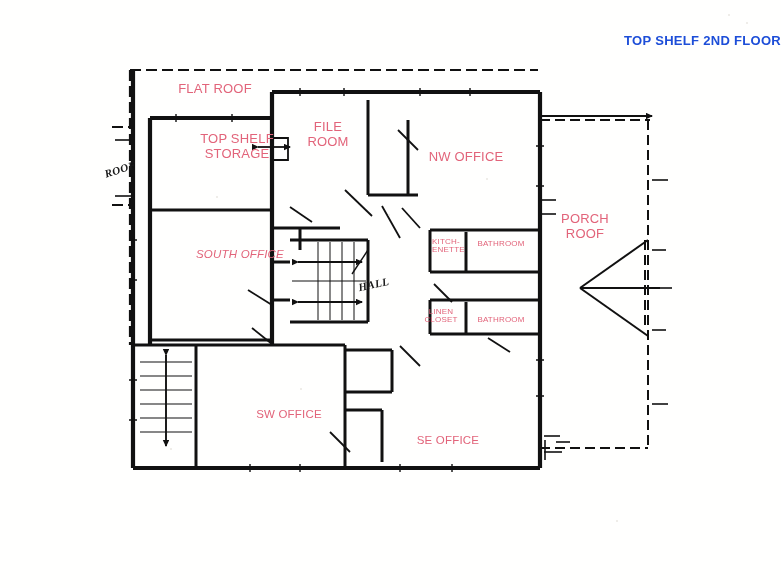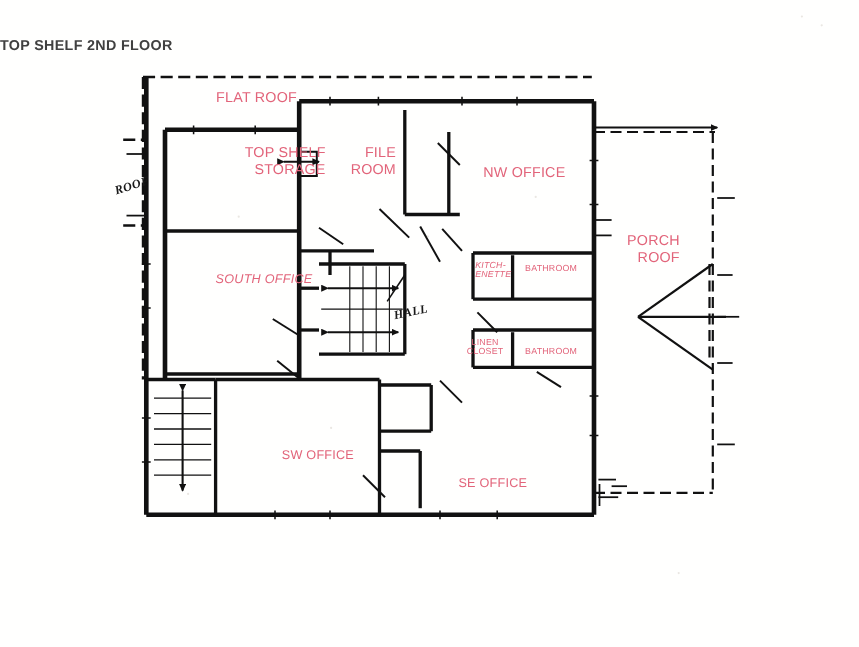--- a/index.html
+++ b/index.html
@@ -15,43 +15,43 @@
     width: 781px;
     height: 588px;
     background: #fffffe;
     overflow: hidden;
   }
   #plan-title {
     position: absolute;
     left: 0;
     top: 33px;
     width: 781px;
-    text-align: left;
+    text-align: right;
     font-size: 13px;
     font-weight: bold;
     letter-spacing: 0.3px;
-    color: #404040;
+    color: #1d4ed8;
     font-family: "Liberation Sans", sans-serif;
   }
   #drawing {
     position: absolute;
     left: 0;
     top: 0;
   }
   .room-label {
     position: absolute;
     color: #e2647a;
     font-family: "Liberation Sans", sans-serif;
     text-align: center;
     line-height: 1.15;
     white-space: pre-line;
     pointer-events: none;
     letter-spacing: 0.2px;
   }
-  .lbl-lg { font-size: 13px; text-align: right; }
+  .lbl-lg { font-size: 13px; }
   .lbl-md { font-size: 11.5px; }
   .lbl-sm { font-size: 8px; line-height: 1.05; }
   .hand-label {
     position: absolute;
     color: #1a1a1a;
     font-family: "Liberation Serif", serif;
     font-style: italic;
     font-weight: bold;
     font-size: 11px;
     letter-spacing: 0.5px;
@@ -218,27 +218,27 @@
       <path d="M540,200 L556,200"></path>
       <path d="M540,214 L556,214"></path>
       <path d="M545,440 L545,460"></path>
       <path d="M556,442 L570,442"></path>
     </g>
   </svg>
 
   <div class="room-label lbl-lg" style="left:160px; top:82px; width:110px;">FLAT ROOF</div>
   <div class="room-label lbl-lg" style="left:178px; top:132px; width:118px;">TOP SHELF
 STORAGE</div>
-  <div class="room-label lbl-lg" style="left:296px; top:132px; width:64px;">FILE
+  <div class="room-label lbl-lg" style="left:296px; top:120px; width:64px;">FILE
 ROOM</div>
   <div class="room-label lbl-lg" style="left:418px; top:150px; width:96px;">NW OFFICE</div>
   <div class="room-label lbl-lg" style="left:552px; top:212px; width:66px;">PORCH
 ROOF</div>
   <div class="room-label lbl-md" style="left:184px; top:248px; width:112px;font-style:italic;">SOUTH OFFICE</div>
-  <div class="room-label lbl-sm" style="left:432px; top:238px; width:16px;font-style:italic;">KITCH-
+  <div class="room-label lbl-sm" style="left:432px; top:238px; width:16px;">KITCH-
 ENETTE</div>
   <div class="room-label lbl-sm" style="left:470px; top:240px; width:62px;">BATHROOM</div>
   <div class="room-label lbl-sm" style="left:422px; top:308px; width:38px;">LINEN
 CLOSET</div>
   <div class="room-label lbl-sm" style="left:470px; top:316px; width:62px;">BATHROOM</div>
   <div class="room-label lbl-md" style="left:248px; top:408px; width:82px;">SW OFFICE</div>
   <div class="room-label lbl-md" style="left:408px; top:400px; width:80px;margin-top:34px;">SE OFFICE</div>
 
   <div class="hand-label" style="left:358px; top:278px; transform:rotate(-12deg);">HALL</div>
   <div class="hand-label" style="left:104px; top:163px; transform:rotate(-18deg);">ROOF</div>

